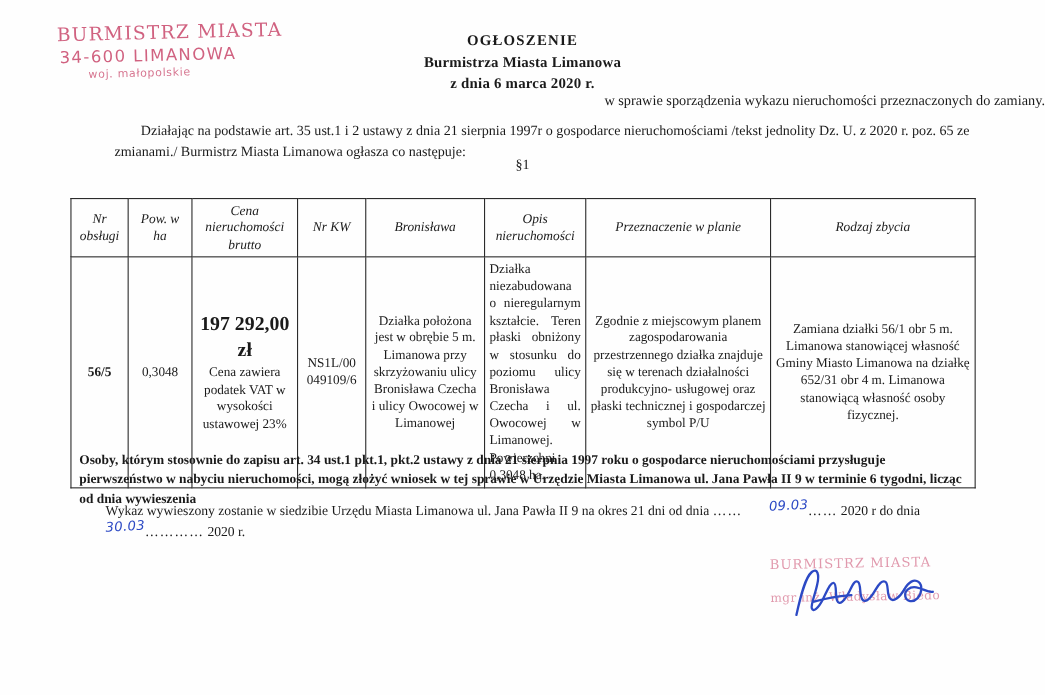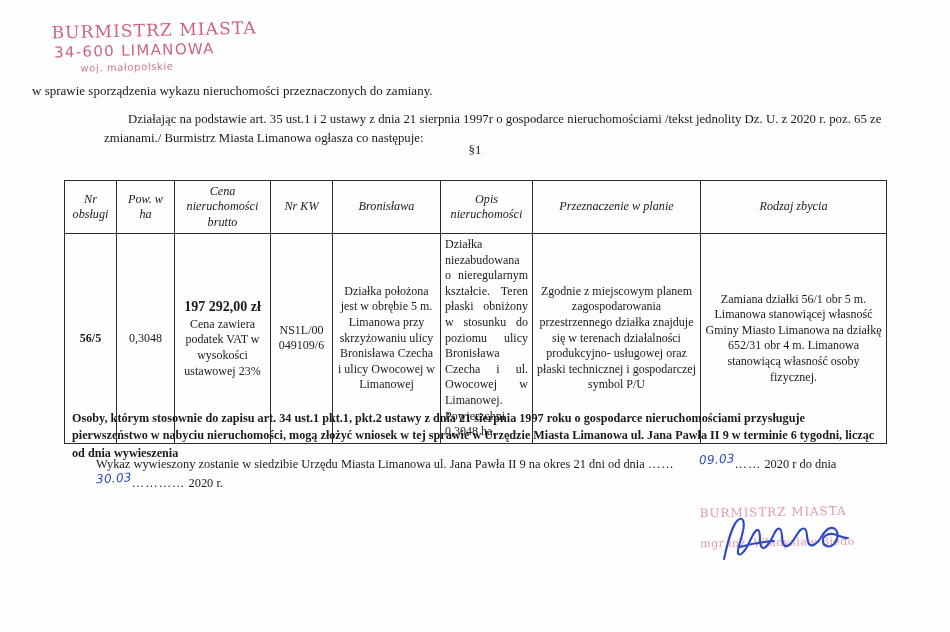--- a/index.html
+++ b/index.html
@@ -65,21 +65,21 @@
     font-size: 13.5px;
     line-height: 1.45;
     letter-spacing: 0.2px;
   }
   .heading .t1 { letter-spacing: 1.1px; }
 
   .subject {
     position: absolute;
     left: 0; right: 0;
     top: 83px;
-    text-align: left;
+    text-align: right;
     font-size: 13px;
     padding-left: 32px;
   }
 
   
   .para {
     position: absolute;
     font-size: 12.8px;
     line-height: 1.5;
   }
@@ -146,21 +146,21 @@
 
   .cell-center { text-align: center; }
 
   td.cell-nr {
     text-align: center;
     font-weight: bold;
     font-size: 13px;
   }
   .price-bold {
     font-weight: bold;
-    font-size: 14px;
+    font-size: 18px;
     display: block;
     margin-bottom: 1px;
   }
   td.cell-opis {
     vertical-align: top;
     padding-top: 6px;
     text-align: justify;
     font-size: 11.6px;
     line-height: 1.32;
   }
@@ -235,20 +235,25 @@
 <body>
 
 <div class="page">
 
   <div class="stamp-top">
     <div class="l1">BURMISTRZ MIASTA</div>
     <div class="l2">34-600 LIMANOWA</div>
     <div class="l3">woj. małopolskie</div>
   </div>
 
+  <div class="heading">
+    <div class="t1">OGŁOSZENIE</div>
+    <div>Burmistrza Miasta Limanowa</div>
+    <div>z dnia 6 marca 2020 r.</div>
+  </div>
 
   <div class="subject">w sprawie sporządzenia wykazu nieruchomości przeznaczonych do zamiany.</div>
 
   <div class="para" id="para-basis">Działając na podstawie art. 35 ust.1 i 2 ustawy z dnia 21 sierpnia 1997r o gospodarce nieruchomościami /tekst jednolity Dz. U. z 2020 r. poz. 65 ze zmianami./ Burmistrz Miasta Limanowa ogłasza co następuje:</div>
 
   <div class="sec-mark">§1</div>
 
 
   <div class="tbl-wrap">
     <table class="listing">

